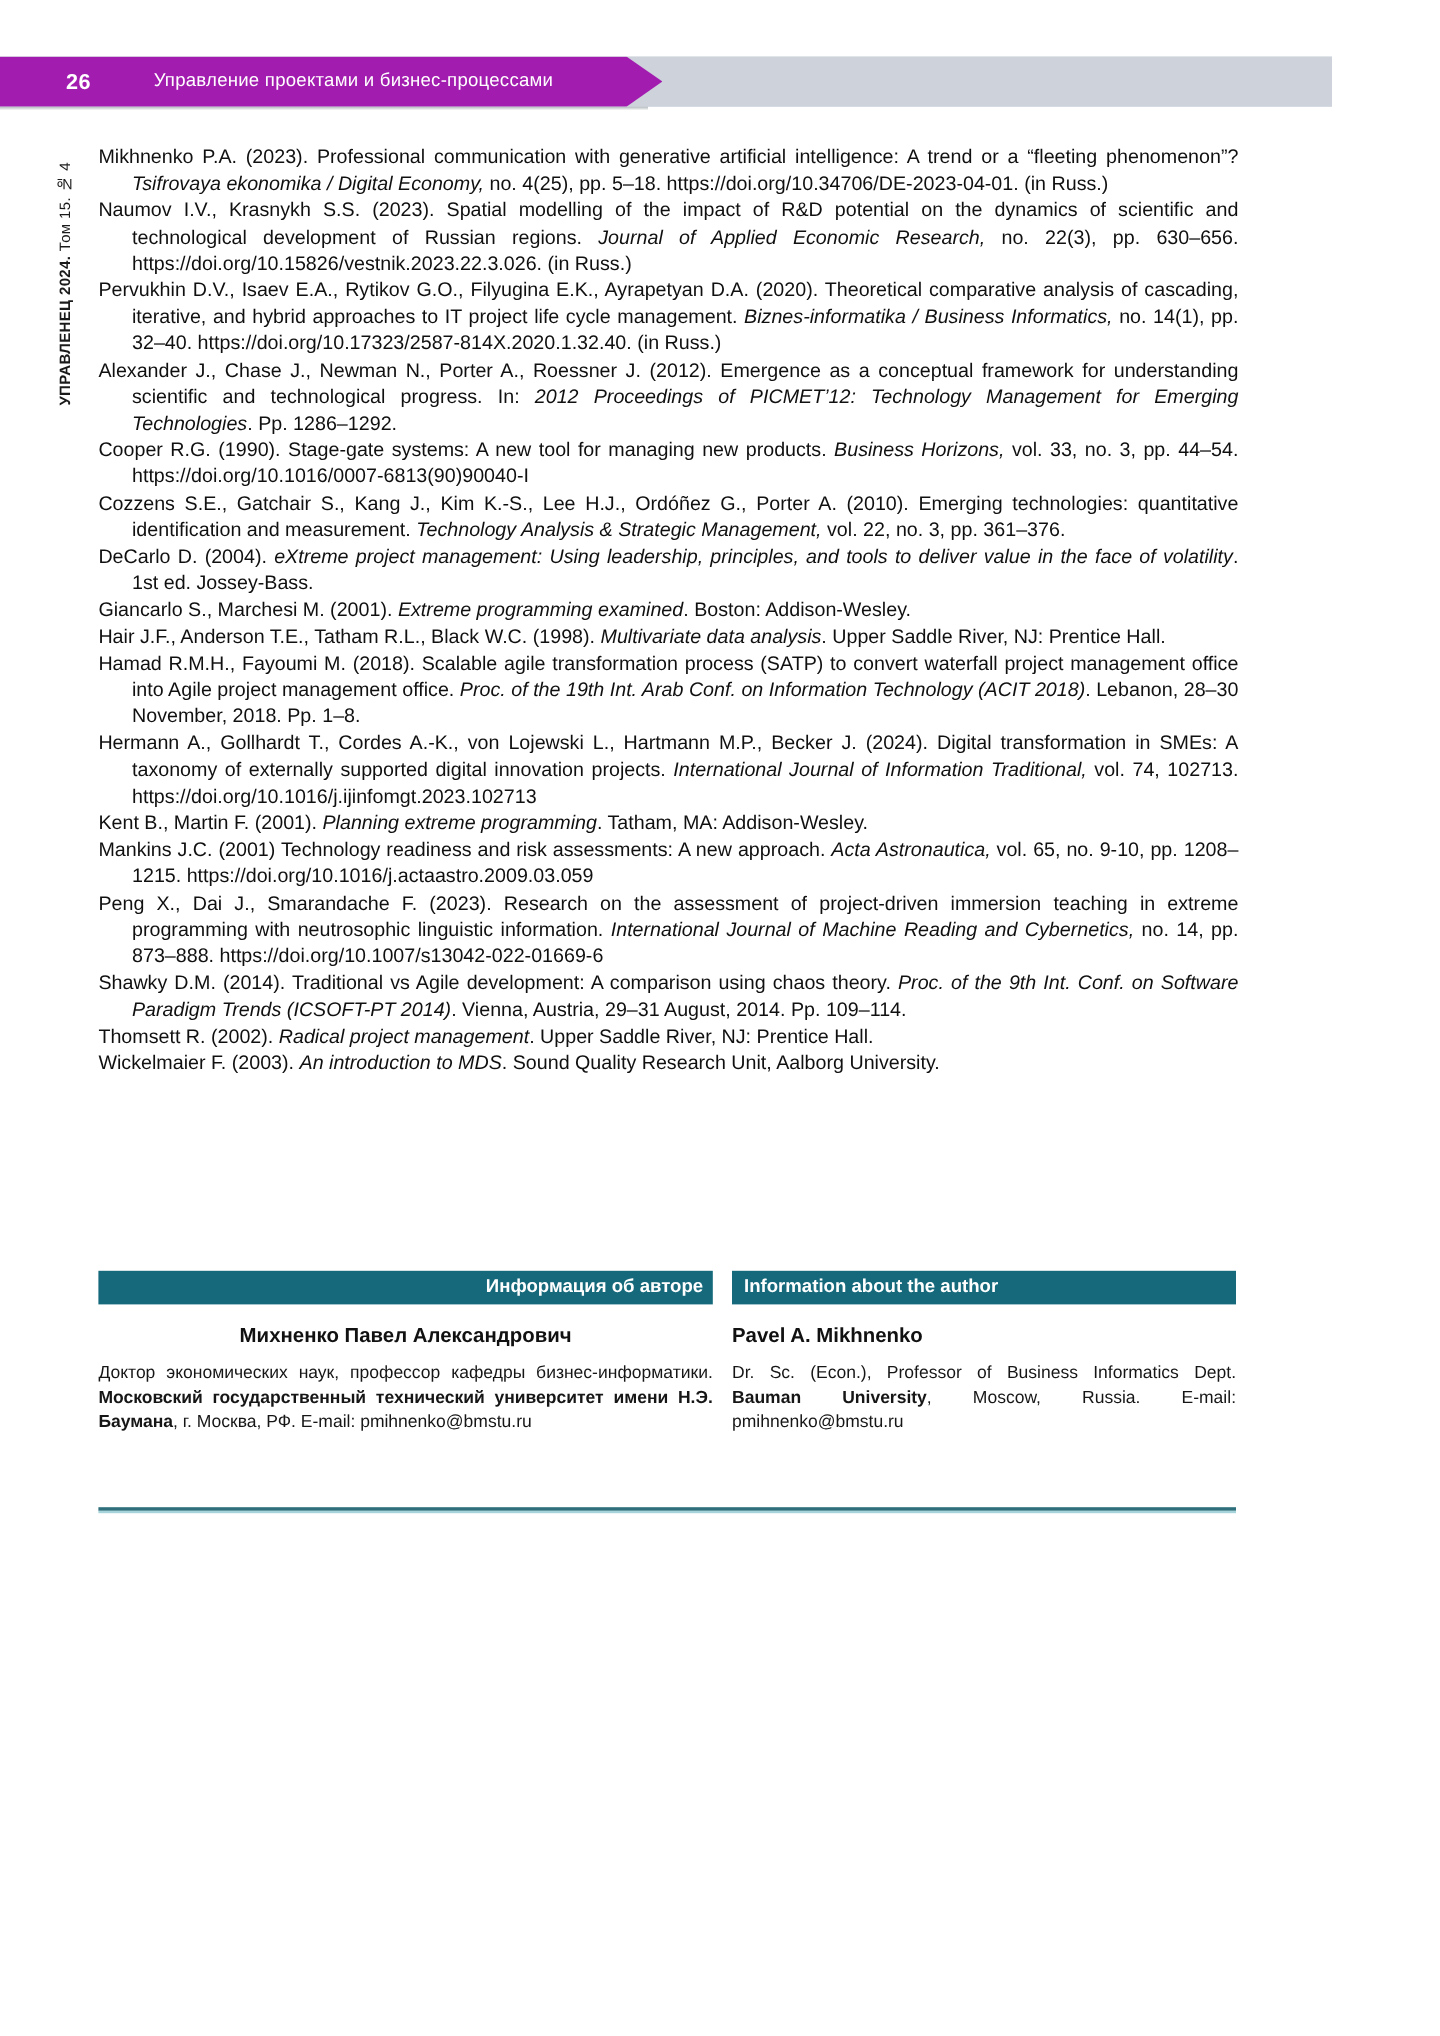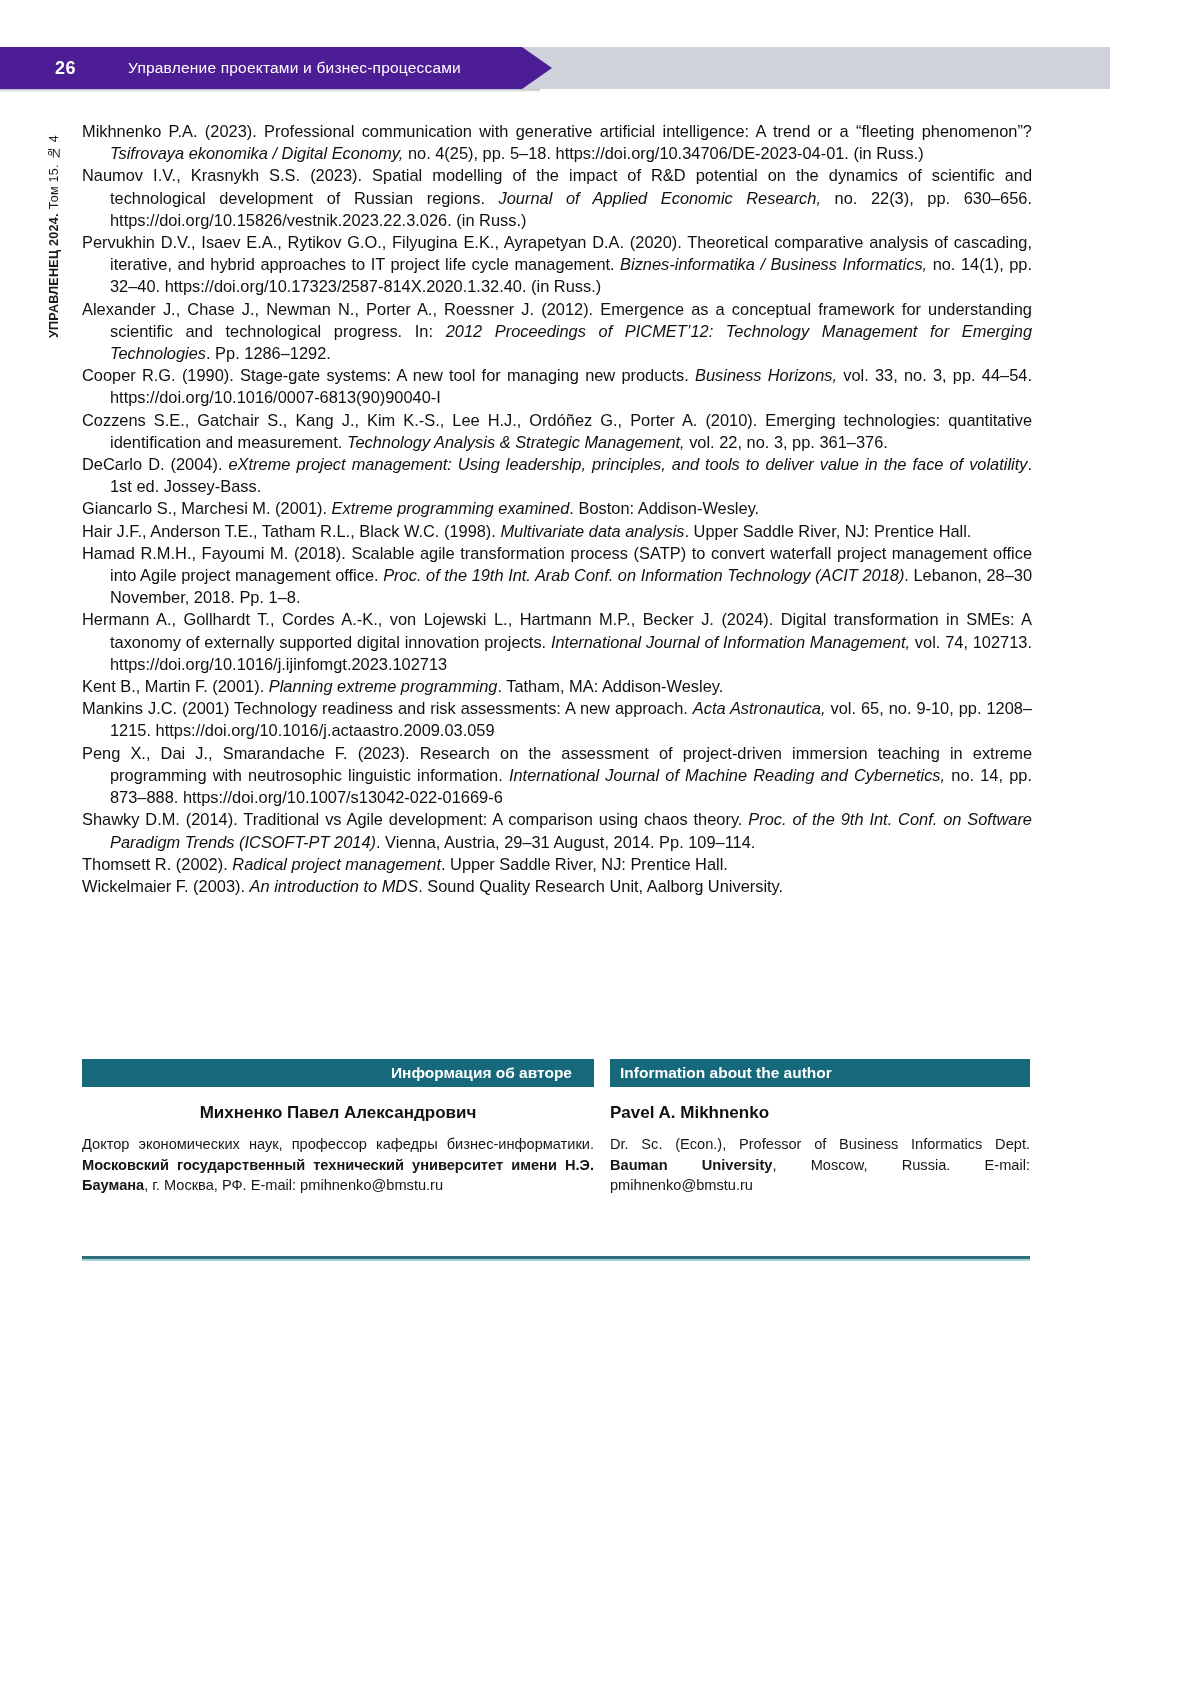--- a/index.html
+++ b/index.html
@@ -9,21 +9,21 @@
     background:#ffffff;
     font-family:"Liberation Sans", sans-serif;
     color:#111111;
     overflow:hidden;
   }
   
   .head-band{position:absolute;top:47px;left:0;width:1200px;height:42px;}
   .head-gray{position:absolute;top:0;left:0;width:1110px;height:42px;background:#cdd2db;}
   .head-teal{
     position:absolute;top:0;left:0;width:552px;height:42px;
-    background:#4c1d95;
+    background:#a21caf;
     clip-path:polygon(0 0, calc(100% - 30px) 0, 100% 50%, calc(100% - 30px) 100%, 0 100%);
     display:flex;align-items:center;
   }
   .head-shadow{position:absolute;top:42px;left:0;width:540px;height:3px;
     background:linear-gradient(to bottom, rgba(40,60,65,.35), rgba(40,60,65,0));}
   .page-num{font-weight:bold;font-size:18px;color:#ffffff;margin-left:55px;letter-spacing:.5px;}
   .section-title{font-size:15.5px;color:#ffffff;margin-left:52px;letter-spacing:.2px;}
   
   .journal-vert{
     position:absolute;left:47px;top:112px;height:226px;width:22px;
@@ -42,21 +42,21 @@
   .bd{font-weight:bold;}
   
   .author-grid{
     position:absolute;left:82px;top:1059px;width:948px;
     display:grid;grid-template-columns:512px 420px;column-gap:16px;
   }
   .ai-head{
     background:#15697b;color:#ffffff;font-weight:bold;font-size:15.5px;
     height:28px;line-height:28px;
   }
-  .ai-head-ru{text-align:right;padding-right:22px;}
+  .ai-head-ru{text-align:right;padding-right:8px;}
   .ai-head-en{text-align:left;padding-left:10px;}
   .ai-name{font-weight:bold;font-size:17px;margin-top:16px;}
   .ai-name-ru{text-align:center;}
   .ai-name-en{text-align:left;}
   .ai-bio{font-size:14.6px;line-height:20.6px;margin-top:11px;text-align:justify;color:#161616;}
   
   .bottom-rule{position:absolute;left:82px;top:1256px;width:948px;height:5px;}
   .bottom-rule .dark{height:3px;background:#2f6f7c;}
   .bottom-rule .light{height:2px;background:#a7d4db;}
 </style>
@@ -82,21 +82,21 @@
       <div class="ref"><span>Mikhnenko P.A. (2023). Professional communication with generative artificial intelligence: A trend or a “fleeting phenomenon”? </span><span class="it">Tsifrovaya ekonomika / Digital Economy,</span><span> no. 4(25), pp. 5–18. https://doi.org/10.34706/DE-2023-04-01. (in Russ.)</span></div>
       <div class="ref"><span>Naumov I.V., Krasnykh S.S. (2023). Spatial modelling of the impact of R&amp;D potential on the dynamics of scientific and technological development of Russian regions. </span><span class="it">Journal of Applied Economic Research,</span><span> no. 22(3), pp. 630–656. https://doi.org/10.15826/vestnik.2023.22.3.026. (in Russ.)</span></div>
       <div class="ref"><span>Pervukhin D.V., Isaev E.A., Rytikov G.O., Filyugina E.K., Ayrapetyan D.A. (2020). Theoretical comparative analysis of cascading, iterative, and hybrid approaches to IT project life cycle management. </span><span class="it">Biznes-informatika / Business Informatics,</span><span> no. 14(1), pp. 32–40. https://doi.org/10.17323/2587-814X.2020.1.32.40. (in Russ.)</span></div>
       <div class="ref"><span>Alexander J., Chase J., Newman N., Porter A., Roessner J. (2012). Emergence as a conceptual framework for understanding scientific and technological progress. In: </span><span class="it">2012 Proceedings of PICMET’12: Technology Management for Emerging Technologies</span><span>. Pp. 1286–1292.</span></div>
       <div class="ref"><span>Cooper R.G. (1990). Stage-gate systems: A new tool for managing new products. </span><span class="it">Business Horizons,</span><span> vol. 33, no. 3, pp. 44–54. https://doi.org/10.1016/0007-6813(90)90040-I</span></div>
       <div class="ref"><span>Cozzens S.E., Gatchair S., Kang J., Kim K.-S., Lee H.J., Ordóñez G., Porter A. (2010). Emerging technologies: quantitative identification and measurement. </span><span class="it">Technology Analysis &amp; Strategic Management,</span><span> vol. 22, no. 3, pp. 361–376.</span></div>
       <div class="ref"><span>DeCarlo D. (2004). </span><span class="it">eXtreme project management: Using leadership, principles, and tools to deliver value in the face of volatility</span><span>. 1st ed. Jossey-Bass.</span></div>
       <div class="ref"><span>Giancarlo S., Marchesi M. (2001). </span><span class="it">Extreme programming examined</span><span>. Boston: Addison-Wesley.</span></div>
       <div class="ref"><span>Hair J.F., Anderson T.E., Tatham R.L., Black W.C. (1998). </span><span class="it">Multivariate data analysis</span><span>. Upper Saddle River, NJ: Prentice Hall.</span></div>
       <div class="ref"><span>Hamad R.M.H., Fayoumi M. (2018). Scalable agile transformation process (SATP) to convert waterfall project management office into Agile project management office. </span><span class="it">Proc. of the 19th Int. Arab Conf. on Information Technology (ACIT 2018)</span><span>. Lebanon, 28–30 November, 2018. Pp. 1–8.</span></div>
-      <div class="ref"><span>Hermann A., Gollhardt T., Cordes A.-K., von Lojewski L., Hartmann M.P., Becker J. (2024). Digital transformation in SMEs: A taxonomy of externally supported digital innovation projects. </span><span class="it">International Journal of Information Management,</span><span> vol. 74, 102713. https://doi.org/10.1016/j.ijinfomgt.2023.102713</span></div>
+      <div class="ref"><span>Hermann A., Gollhardt T., Cordes A.-K., von Lojewski L., Hartmann M.P., Becker J. (2024). Digital transformation in SMEs: A taxonomy of externally supported digital innovation projects. </span><span class="it">International Journal of Information Traditional,</span><span> vol. 74, 102713. https://doi.org/10.1016/j.ijinfomgt.2023.102713</span></div>
       <div class="ref"><span>Kent B., Martin F. (2001). </span><span class="it">Planning extreme programming</span><span>. Tatham, MA: Addison-Wesley.</span></div>
       <div class="ref"><span>Mankins J.C. (2001) Technology readiness and risk assessments: A new approach. </span><span class="it">Acta Astronautica,</span><span> vol. 65, no. 9-10, pp. 1208–1215. https://doi.org/10.1016/j.actaastro.2009.03.059</span></div>
       <div class="ref"><span>Peng X., Dai J., Smarandache F. (2023). Research on the assessment of project-driven immersion teaching in extreme programming with neutrosophic linguistic information. </span><span class="it">International Journal of Machine Reading and Cybernetics,</span><span> no. 14, pp. 873–888. https://doi.org/10.1007/s13042-022-01669-6</span></div>
       <div class="ref"><span>Shawky D.M. (2014). Traditional vs Agile development: A comparison using chaos theory. </span><span class="it">Proc. of the 9th Int. Conf. on Software Paradigm Trends (ICSOFT-PT 2014)</span><span>. Vienna, Austria, 29–31 August, 2014. Pp. 109–114.</span></div>
       <div class="ref"><span>Thomsett R. (2002). </span><span class="it">Radical project management</span><span>. Upper Saddle River, NJ: Prentice Hall.</span></div>
       <div class="ref"><span>Wickelmaier F. (2003). </span><span class="it">An introduction to MDS</span><span>. Sound Quality Research Unit, Aalborg University.</span></div>
     </div>
 
   <div class="author-grid">
     <div class="ai-head ai-head-ru">Информация об авторе</div>

